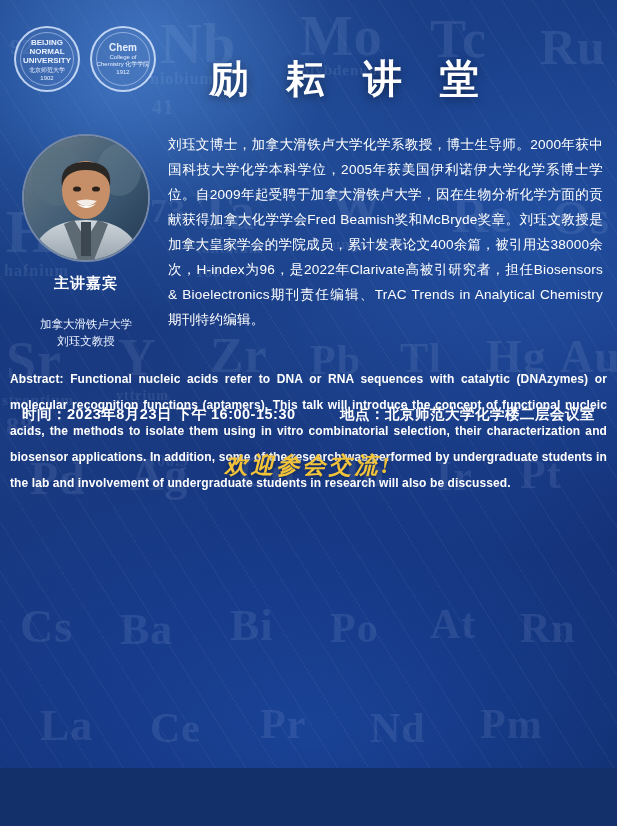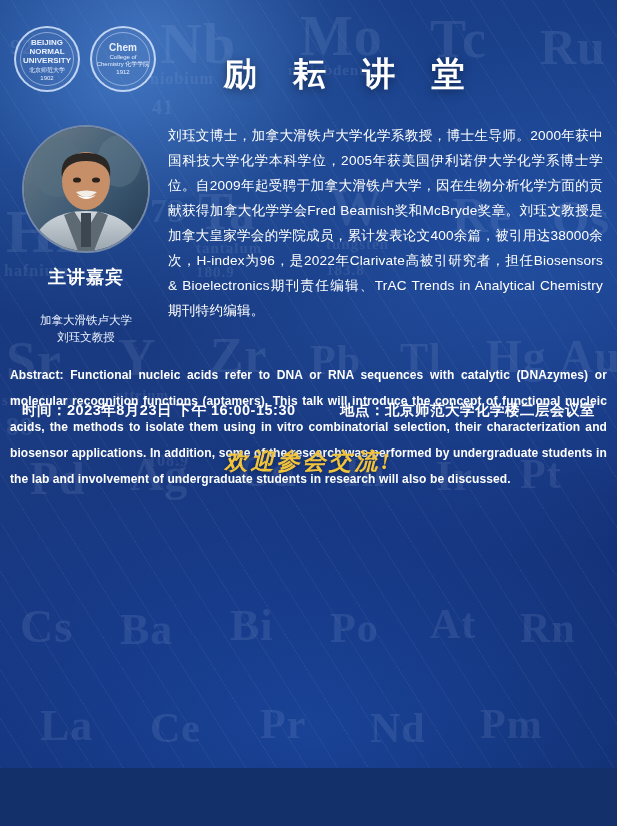--- a/index.html
+++ b/index.html
@@ -105,21 +105,21 @@
     font-size: 6px;
     margin-top: 1px;
   }
   .logo-2 .lg-main { font-size: 10px; }
 
   
   .main-title {
     text-align: center;
     padding-top: 52px;
     font-family: "Liberation Serif", serif;
-    font-size: 33px;
+    font-size: 39px;
     font-weight: bold;
     letter-spacing: 14px;
     color: #ffffff;
     text-shadow: 0 2px 10px rgba(0,0,0,0.45);
     padding-left: 95px;
     padding-right: 10px;
   }
   .sub-title {
     text-align: center;
     margin-top: 24px;
@@ -147,21 +147,21 @@
     margin: 8px auto 0;
     border-radius: 50%;
     overflow: hidden;
     border: 2px solid rgba(255,255,255,0.35);
     background: #2b4a78;
     position: relative;
   }
   .photo-wrap svg { display: block; }
   .speaker-role {
     margin-top: 12px;
-    font-size: 18px;
+    font-size: 15px;
     font-weight: bold;
     letter-spacing: 1px;
   }
   .speaker-affil {
     margin-top: 23px;
     font-size: 11.5px;
     line-height: 17px;
     color: #eaf1ff;
   }
   .bio {

